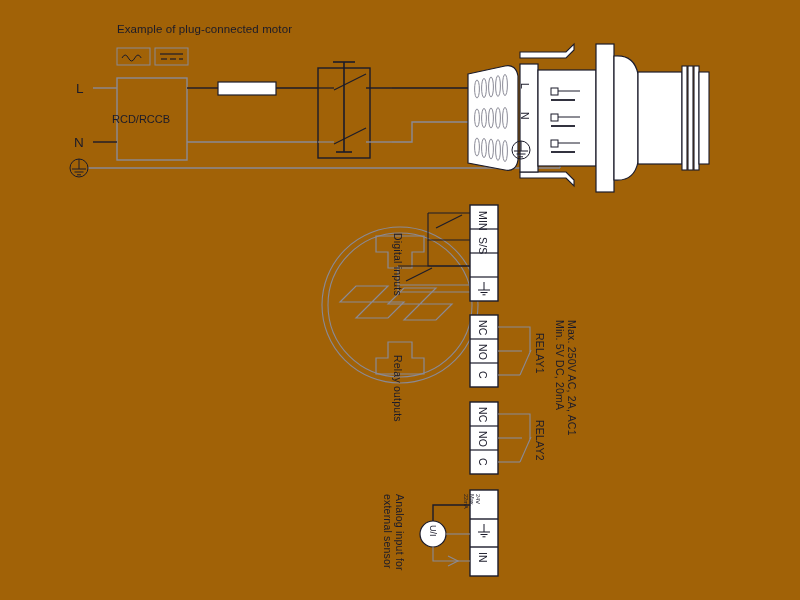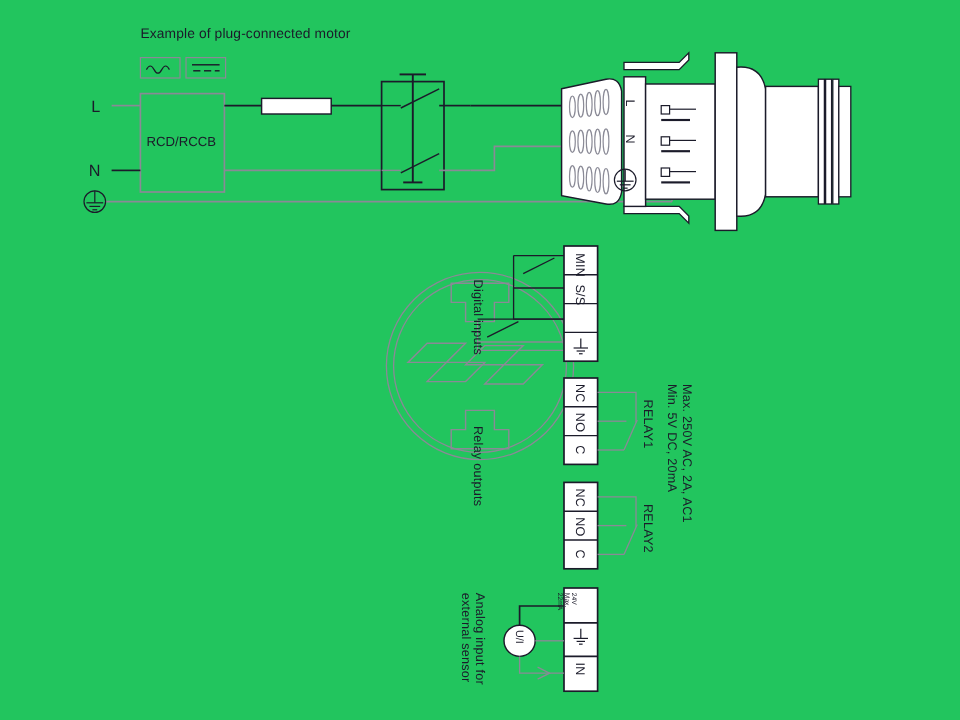--- a/index.html
+++ b/index.html
@@ -1,18 +1,18 @@
 <!DOCTYPE html>
 <html><head>
 <meta charset="utf-8">
 <style>
   html,body{margin:0;padding:0;background:#ffffff;}
   body{width:800px;height:600px;overflow:hidden;
        font-family:"Liberation Sans",sans-serif;color:#1b1b2a;}
-  #stage{position:relative;width:800px;height:600px;background:#22c55e;}
+  #stage{position:relative;width:800px;height:600px;background:#a16207;}
   svg{display:block;position:absolute;left:0;top:0;}
   .ttl{position:absolute;font-size:11.5px;line-height:14.5px;color:#1b1b2a;
        white-space:pre;letter-spacing:.1px;}
   .lbl{position:absolute;font-size:11px;color:#1b1b2a;white-space:nowrap;}
   .big{font-size:13.5px;}
   .term{position:absolute;font-size:10.5px;color:#1b1b2a;white-space:nowrap;
         transform-origin:0 0;transform:rotate(90deg);letter-spacing:.2px;}
   .rot{position:absolute;font-size:10.5px;color:#1b1b2a;white-space:nowrap;
        transform-origin:0 0;transform:rotate(90deg);letter-spacing:.2px;}
   .tiny{position:absolute;font-size:5.6px;line-height:6.2px;color:#1b1b2a;
@@ -200,21 +200,21 @@
       <path d="M433 547 L433 561 L470 561" fill="none" stroke="#8a8a96" stroke-width="1.1"></path>
       <path d="M448 556 L458 561 L448 566" fill="none" stroke="#8a8a96" stroke-width="1.1"></path>
     </g>
   </svg>
 
   <div class="ttl" style="left:117px;top:22px;">Example of plug-connected motor</div>
 
   <div class="lbl big" style="left:76px;top:81px;">L</div>
   <div class="lbl big" style="left:74px;top:135px;">N</div>
 
-  <div class="lbl" style="left:122px;top:113px;">RCD/RCCB</div>
+  <div class="lbl" style="left:112px;top:113px;">RCD/RCCB</div>
 
   <div class="term" style="left:531px;top:83px;">L</div>
   <div class="term" style="left:531px;top:112px;">N</div>
 
   <div class="rot" style="left:404px;top:233px;">Digital inputs</div>
   <div class="rot" style="left:404px;top:355px;">Relay outputs</div>
 
   <div class="term" style="left:489px;top:211px;">MIN</div>
   <div class="term" style="left:489px;top:237px;">S/S</div>
 

